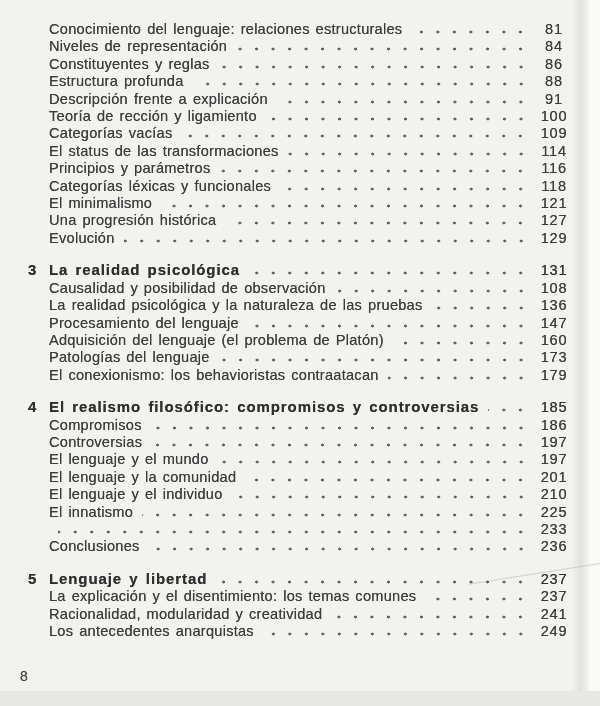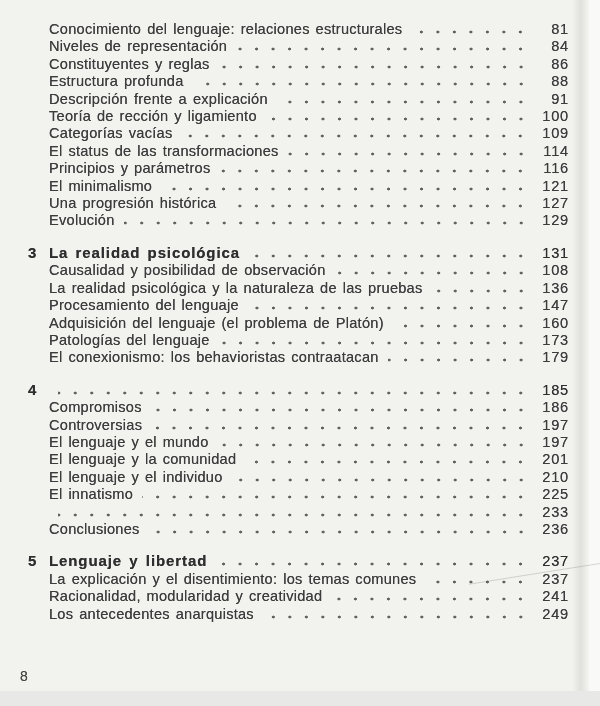--- a/index.html
+++ b/index.html
@@ -88,21 +88,21 @@
     align-self: baseline;
     margin: 0 10px 0 9px;
     background-image: radial-gradient(circle, rgba(72,72,70,0.85) 1.15px, rgba(72,72,70,0) 1.8px);
     background-size: 16.5px 4px;
     background-repeat: repeat-x;
     background-position: right center;
   }
   .page-ref {
     flex: 0 0 auto;
     min-width: 30px;
-    text-align: right;
+    text-align: center;
     letter-spacing: 0.8px;
   }
   .toc-row[data-type="chapter"] .page-ref {
     font-weight: normal;
     font-size: 14.6px;
   }
   .folio {
     position: absolute;
     left: 20px;
     bottom: 7px;
@@ -178,20 +178,26 @@
         <span class="page-ref">114</span>
       </div>
 
       <div class="toc-row" data-type="entry">
         <span class="chapter-num"></span>
         <span class="entry-label">Principios y parámetros</span>
         <span class="dot-leader"></span>
         <span class="page-ref">116</span>
       </div>
 
+      <div class="toc-row" data-type="entry">
+        <span class="chapter-num"></span>
+        <span class="entry-label">Categorías léxicas y funcionales</span>
+        <span class="dot-leader"></span>
+        <span class="page-ref">118</span>
+      </div>
 
       <div class="toc-row" data-type="entry">
         <span class="chapter-num"></span>
         <span class="entry-label">El minimalismo</span>
         <span class="dot-leader"></span>
         <span class="page-ref">121</span>
       </div>
 
       <div class="toc-row" data-type="entry">
         <span class="chapter-num"></span>
@@ -251,20 +257,21 @@
 
       <div class="toc-row" data-type="entry">
         <span class="chapter-num"></span>
         <span class="entry-label">El conexionismo: los behavioristas contraatacan</span>
         <span class="dot-leader"></span>
         <span class="page-ref">179</span>
       </div>
 
       <div class="toc-row" data-type="chapter">
         <span class="chapter-num">4</span>
+        <span class="entry-label">El realismo filosófico: compromisos y controversias</span>
         <span class="dot-leader"></span>
         <span class="page-ref">185</span>
       </div>
 
       <div class="toc-row" data-type="entry">
         <span class="chapter-num"></span>
         <span class="entry-label">Compromisos</span>
         <span class="dot-leader"></span>
         <span class="page-ref">186</span>
       </div>

